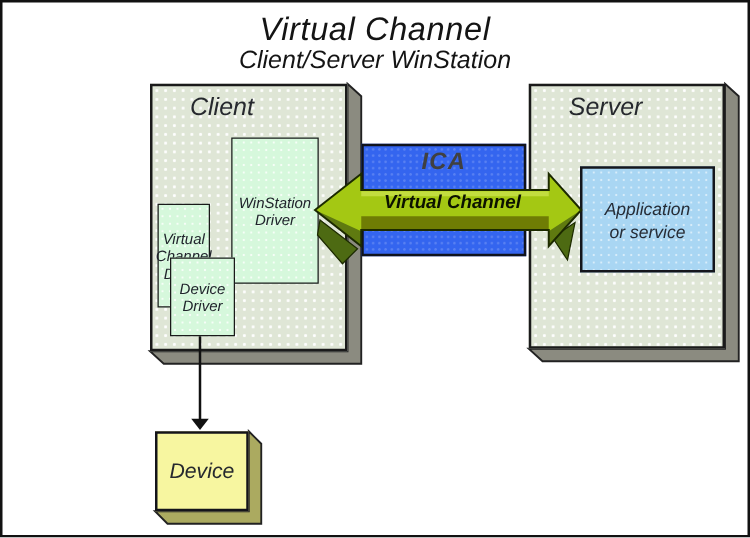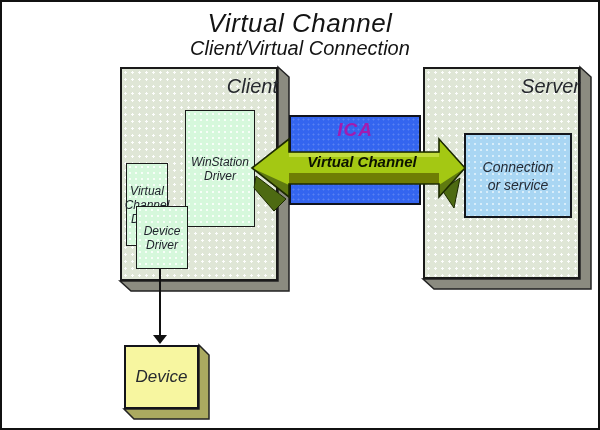--- a/index.html
+++ b/index.html
@@ -21,30 +21,30 @@
   }
   .mint{
     background-color:#d6f8dc;
     background-image:radial-gradient(rgba(255,255,255,.8) .8px, rgba(255,255,255,0) 1.2px);
     background-size:6px 6px;
     border:1.5px solid #1a1a1a;
     display:flex;align-items:center;justify-content:center;
     text-align:center;font-size:12px;line-height:14px;color:#20242c;
     white-space:pre-line;
   }
-  .boxlabel{text-align:right;font-size:20px;color:#26292e;}
+  .boxlabel{text-align:left;font-size:20px;color:#26292e;padding-left:32px;}
   #ica-box{
     left:287px;top:113px;width:132px;height:90px;
     background-color:#3465ef;
     background-image:radial-gradient(rgba(255,255,255,.18) .8px, rgba(255,255,255,0) 1.2px);
     background-size:5px 5px;
     border:2px solid #10131c;z-index:10;
   }
   #ica-label{left:287px;top:117px;width:132px;text-align:center;
-    font-size:19px;font-weight:bold;color:#a21caf;letter-spacing:1px;z-index:12;}
+    font-size:19px;font-weight:bold;color:#404040;letter-spacing:1px;z-index:12;}
   #app-box{
     left:462px;top:131px;width:108px;height:85px;
     background-color:#a9d6f3;
     background-image:radial-gradient(rgba(255,255,255,.55) .8px, rgba(255,255,255,0) 1.2px);
     background-size:6px 6px;
     border:2px solid #14161c;z-index:20;
     display:flex;align-items:center;justify-content:center;
     text-align:center;font-size:14px;line-height:18px;color:#262c36;white-space:pre-line;
   }
   #device-box{
@@ -66,21 +66,21 @@
   #winstation-box{left:183px;top:108px;width:70px;height:117px;z-index:21;}
   #vcd-box{left:124px;top:121px;width:42px;height:83px;z-index:22;margin-top:40px;}
   #dd-box{left:134px;top:204px;width:52px;height:63px;z-index:23;}
 </style>
 </head>
 <body>
 
 <div id="canvas">
 
   <div class="abs title">Virtual Channel</div>
-  <div class="abs subtitle">Client/Virtual Connection</div>
+  <div class="abs subtitle">Client/Server WinStation</div>
 
   <svg id="extrusions" width="600" height="430" viewBox="0 0 600 430">
     <polygon points="276,65 287,75 287,289 129,289 118,279 276,279" fill="#8b8b80" stroke="#222" stroke-width="1.5"></polygon>
     <polygon points="578,65 589,75 589,287 432,287 421,277 578,277" fill="#8b8b80" stroke="#222" stroke-width="1.5"></polygon>
     <polygon points="197,343 207,353 207,417 132,417 122,407 197,407" fill="#abaa60" stroke="#222" stroke-width="1.5"></polygon>
   </svg>
 
   <div class="abs sage" id="client-box"></div>
   <div class="abs boxlabel" id="client-label">Client</div>
 
@@ -91,21 +91,21 @@
   <div class="abs" id="ica-label">ICA</div>
 
   <div class="abs mint" id="winstation-box">WinStation
 Driver</div>
   <div class="abs mint" id="vcd-box">Virtual
 Channel
 Driver</div>
   <div class="abs mint" id="dd-box">Device
 Driver</div>
 
-  <div class="abs" id="app-box">Connection
+  <div class="abs" id="app-box">Application
 or service</div>
 
   <div class="abs" id="device-box">Device</div>
 
   <svg id="arrows" width="600" height="430" viewBox="0 0 600 430">
 
     <polygon points="254,174 284,197 272,209 252,186" fill="#4d6a12" stroke="#1c2a00" stroke-width="1"></polygon>
     <polygon points="440,188 458,176 452,206" fill="#4d6a12" stroke="#1c2a00" stroke-width="1"></polygon>
 
     <polygon points="250,166 287,137 287,150 437,150 437,137 463,166 437,195 437,182 287,182 287,195" fill="#a4c813"></polygon>

